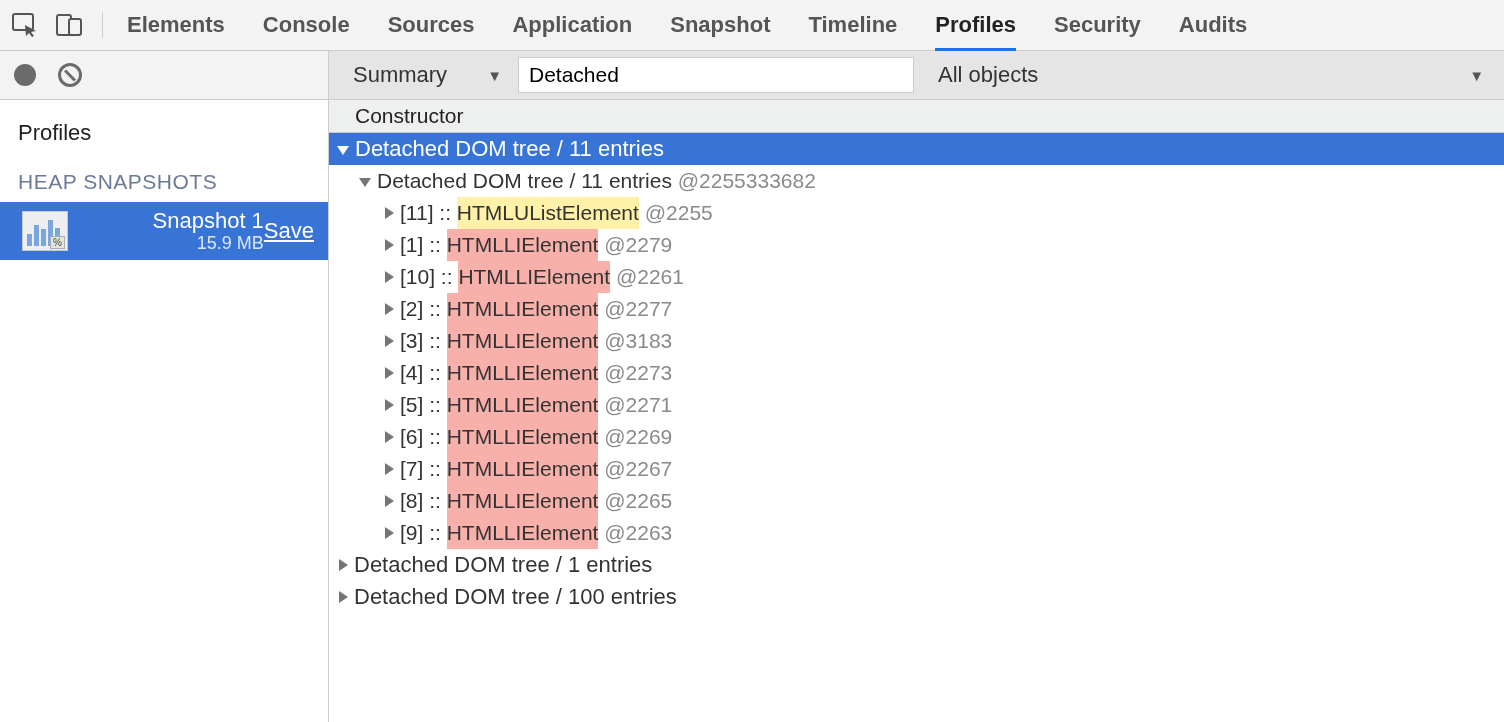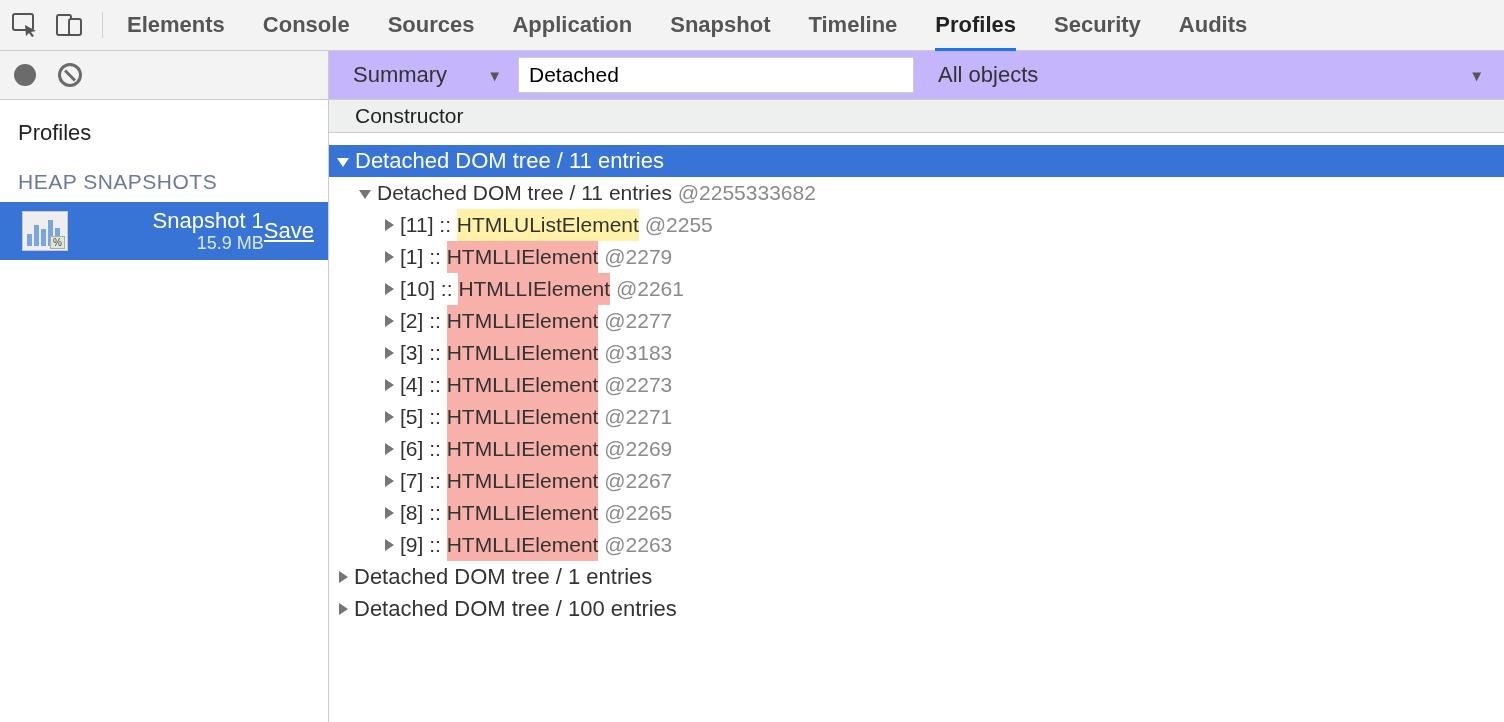--- a/index.html
+++ b/index.html
@@ -21,27 +21,27 @@
 .snapshot-item { display:flex; align-items:center; background:#3874d6; color:#fff; padding:6px 14px 6px 22px; }
 .snapshot-icon { width:46px; height:40px; background:#eee; border:1px solid #c8c8c8; margin-right:14px; position:relative; overflow:hidden; }
 .snapshot-icon .bars { position:absolute; bottom:4px; left:4px; right:4px; top:4px; display:flex; align-items:flex-end; gap:2px; }
 .snapshot-icon .bars span { width:5px; background:#7aa6e0; }
 .snapshot-icon .pct { position:absolute; right:2px; bottom:1px; font-size:10px; background:#dfe8d0; color:#445; padding:0 2px; border:1px solid #aab; }
 .snapshot-text { flex:1; line-height:1.15;text-align:right; }
 .snapshot-text .name { font-size:22px; }
 .snapshot-text .size { font-size:18px; color:#dce6f7; }
 .save-link { color:#fff; text-decoration:underline; font-size:22px; }
 .main { flex:1; display:flex; flex-direction:column; }
-.main-toolbar { height:49px; border-bottom:1px solid #ccc; background:#c4b5fd; display:flex; align-items:center; padding:0 14px; gap:6px; }
+.main-toolbar { height:49px; border-bottom:1px solid #ccc; background:#e5e5e5; display:flex; align-items:center; padding:0 14px; gap:6px; }
 .dropdown { display:flex; align-items:center; gap:40px; padding:0 10px; color:#333; }
 .dropdown .chev { font-size:15px; color:#555; }
 .search-input { width:396px; height:36px; border:1px solid #ccc; background:#fff; font-size:21px; padding:8px 10px; outline:none; }
 .dropdown.right { margin-left:8px; flex:1; justify-content:space-between; padding-right:6px; }
 .col-header { height:33px; background:#eef0f0; border-bottom:1px solid #ccc; display:flex; align-items:center; padding-left:26px; font-size:21px; color:#222; }
-.tree { font-size:22px; line-height:32px;margin-top:12px; }
+.tree { font-size:22px; line-height:32px; }
 .row { display:flex; align-items:center; white-space:pre; padding-left:8px; }
 .row.sel { background:#3874d6; color:#fff; }
 .disclosure { display:inline-block; width:0; height:0; margin-right:6px; }
 .disclosure.open { border-left:6px solid transparent; border-right:6px solid transparent; border-top:9px solid currentColor; position:relative; top:1px; }
 .disclosure.open-white { border-left:6px solid transparent; border-right:6px solid transparent; border-top:9px solid #fff; position:relative; top:1px; }
 .disclosure.closed { border-top:6px solid transparent; border-bottom:6px solid transparent; border-left:9px solid #757575; }
 .mono { font-family: Menlo, Consolas, monospace; font-size:21px; }
 .dim { color:#8a8a8a; }
 .hl-yellow { background:#fff2a8; }
 .hl-red { background:#f8b0ab; }

